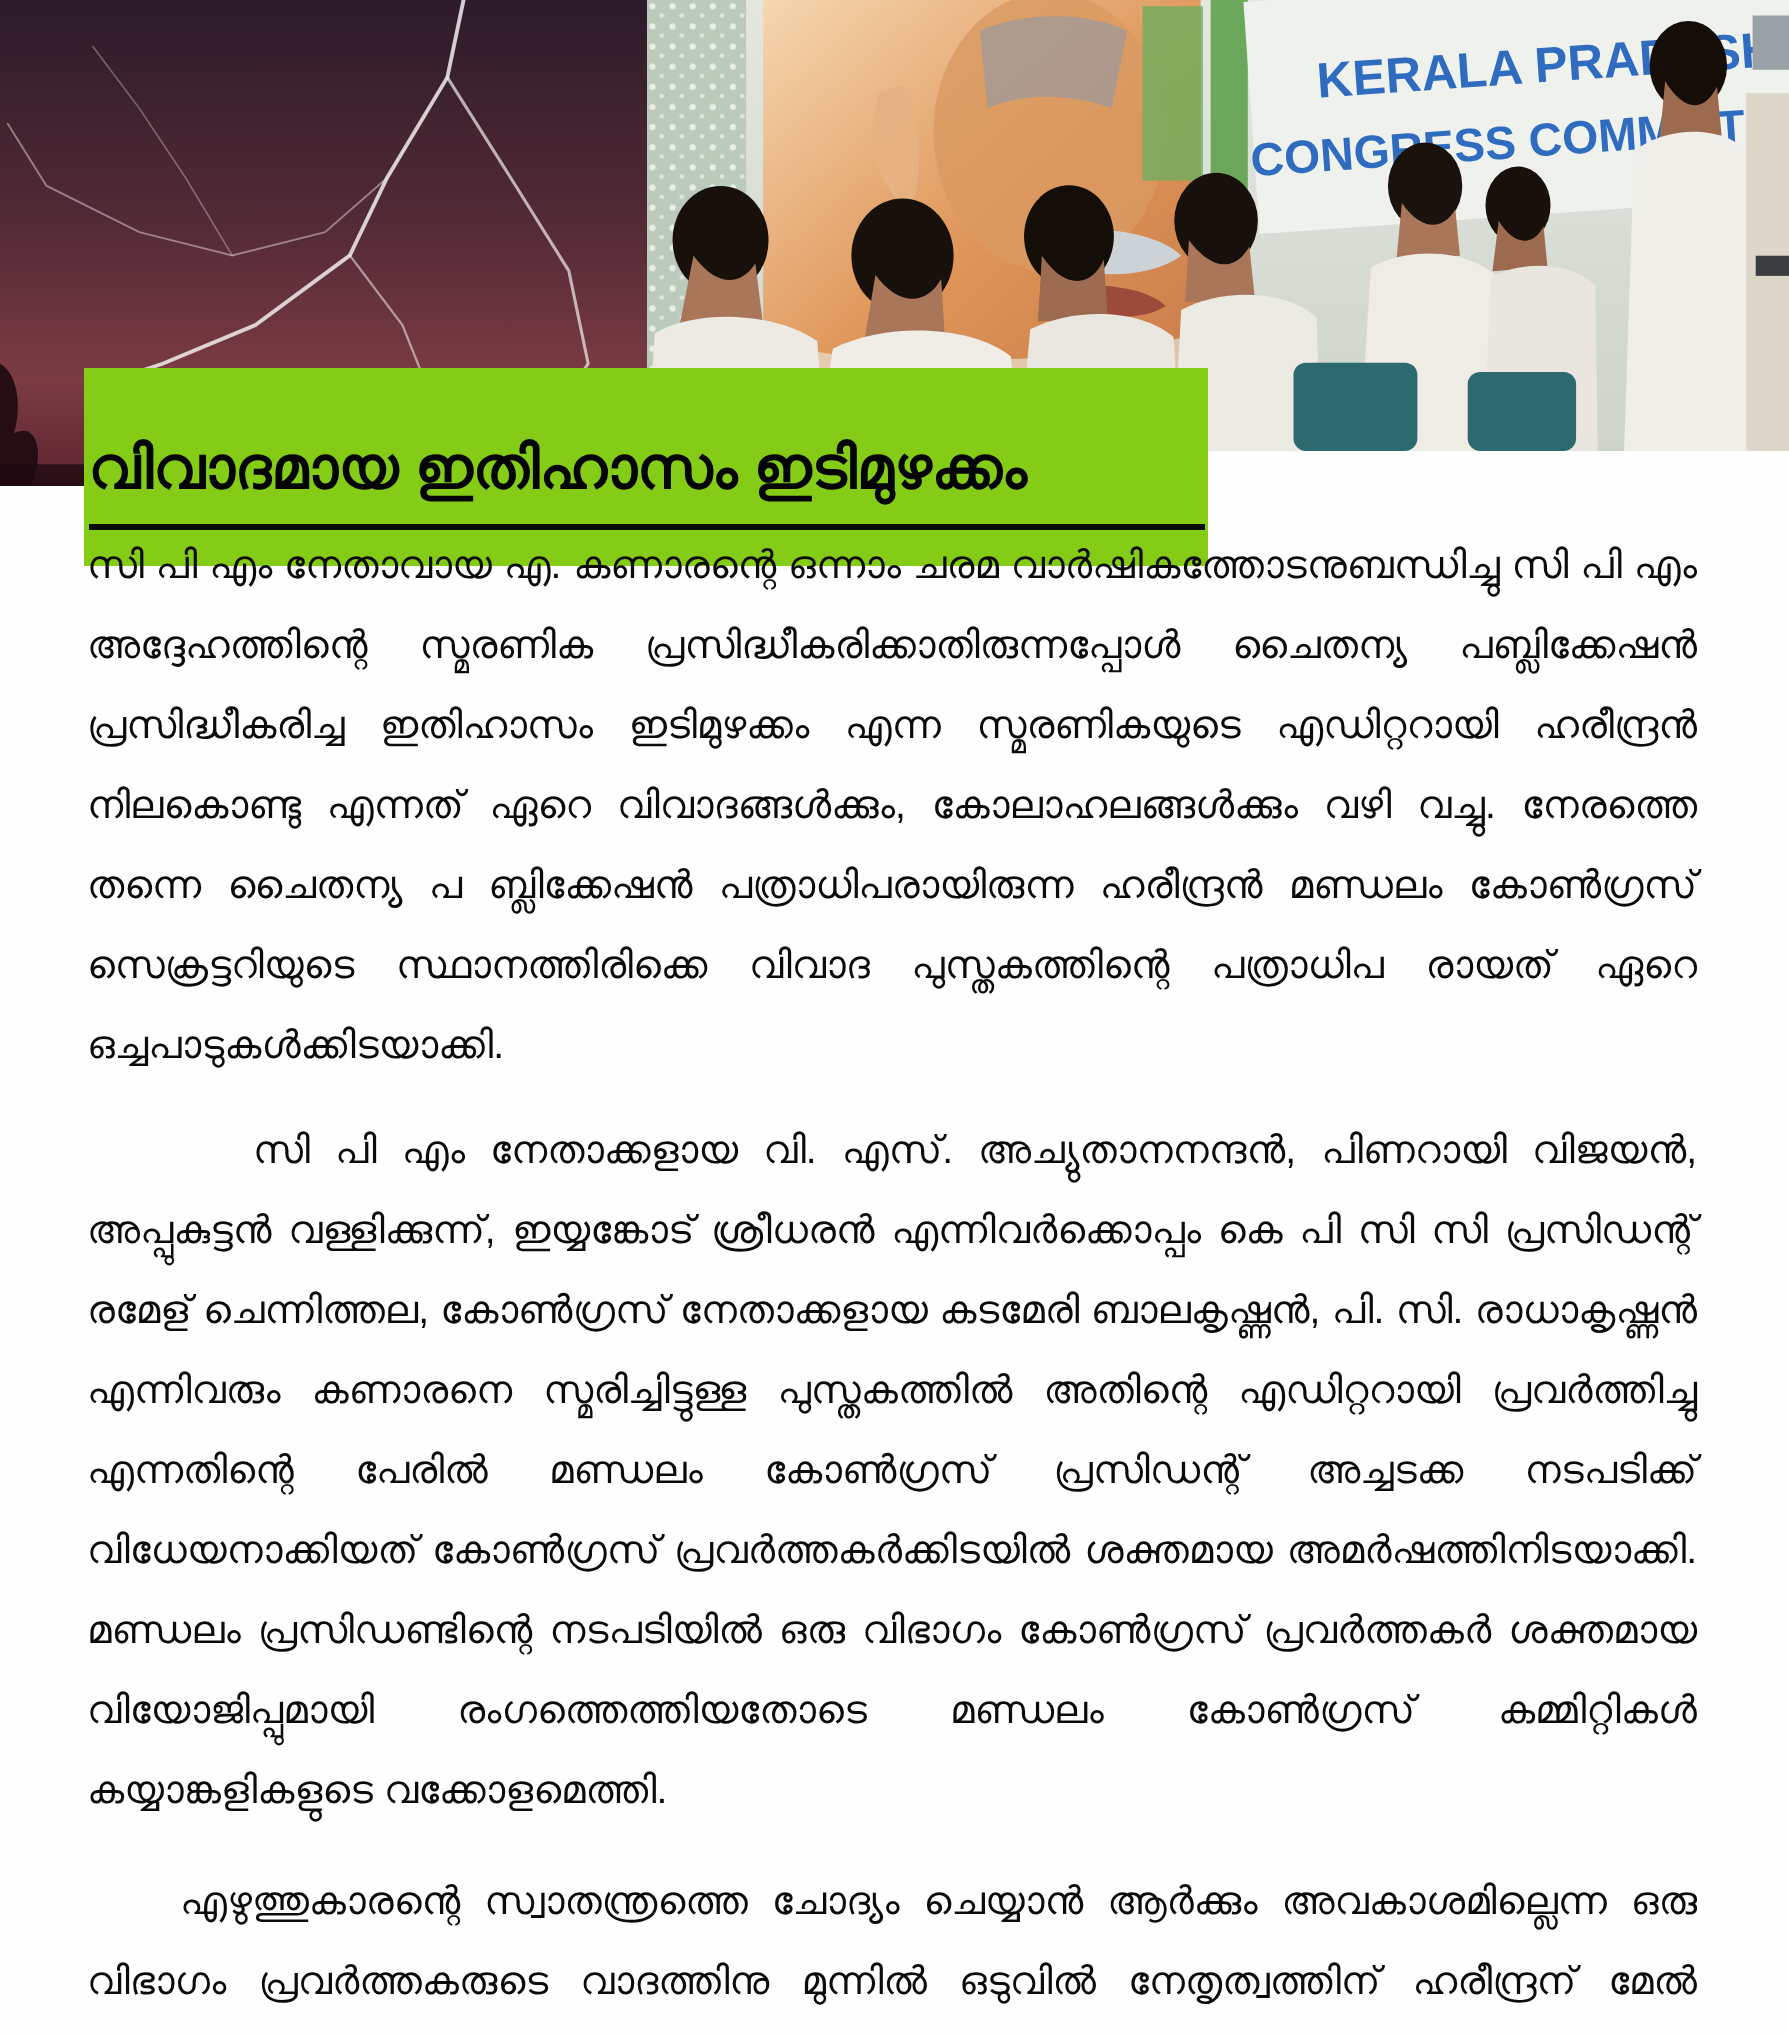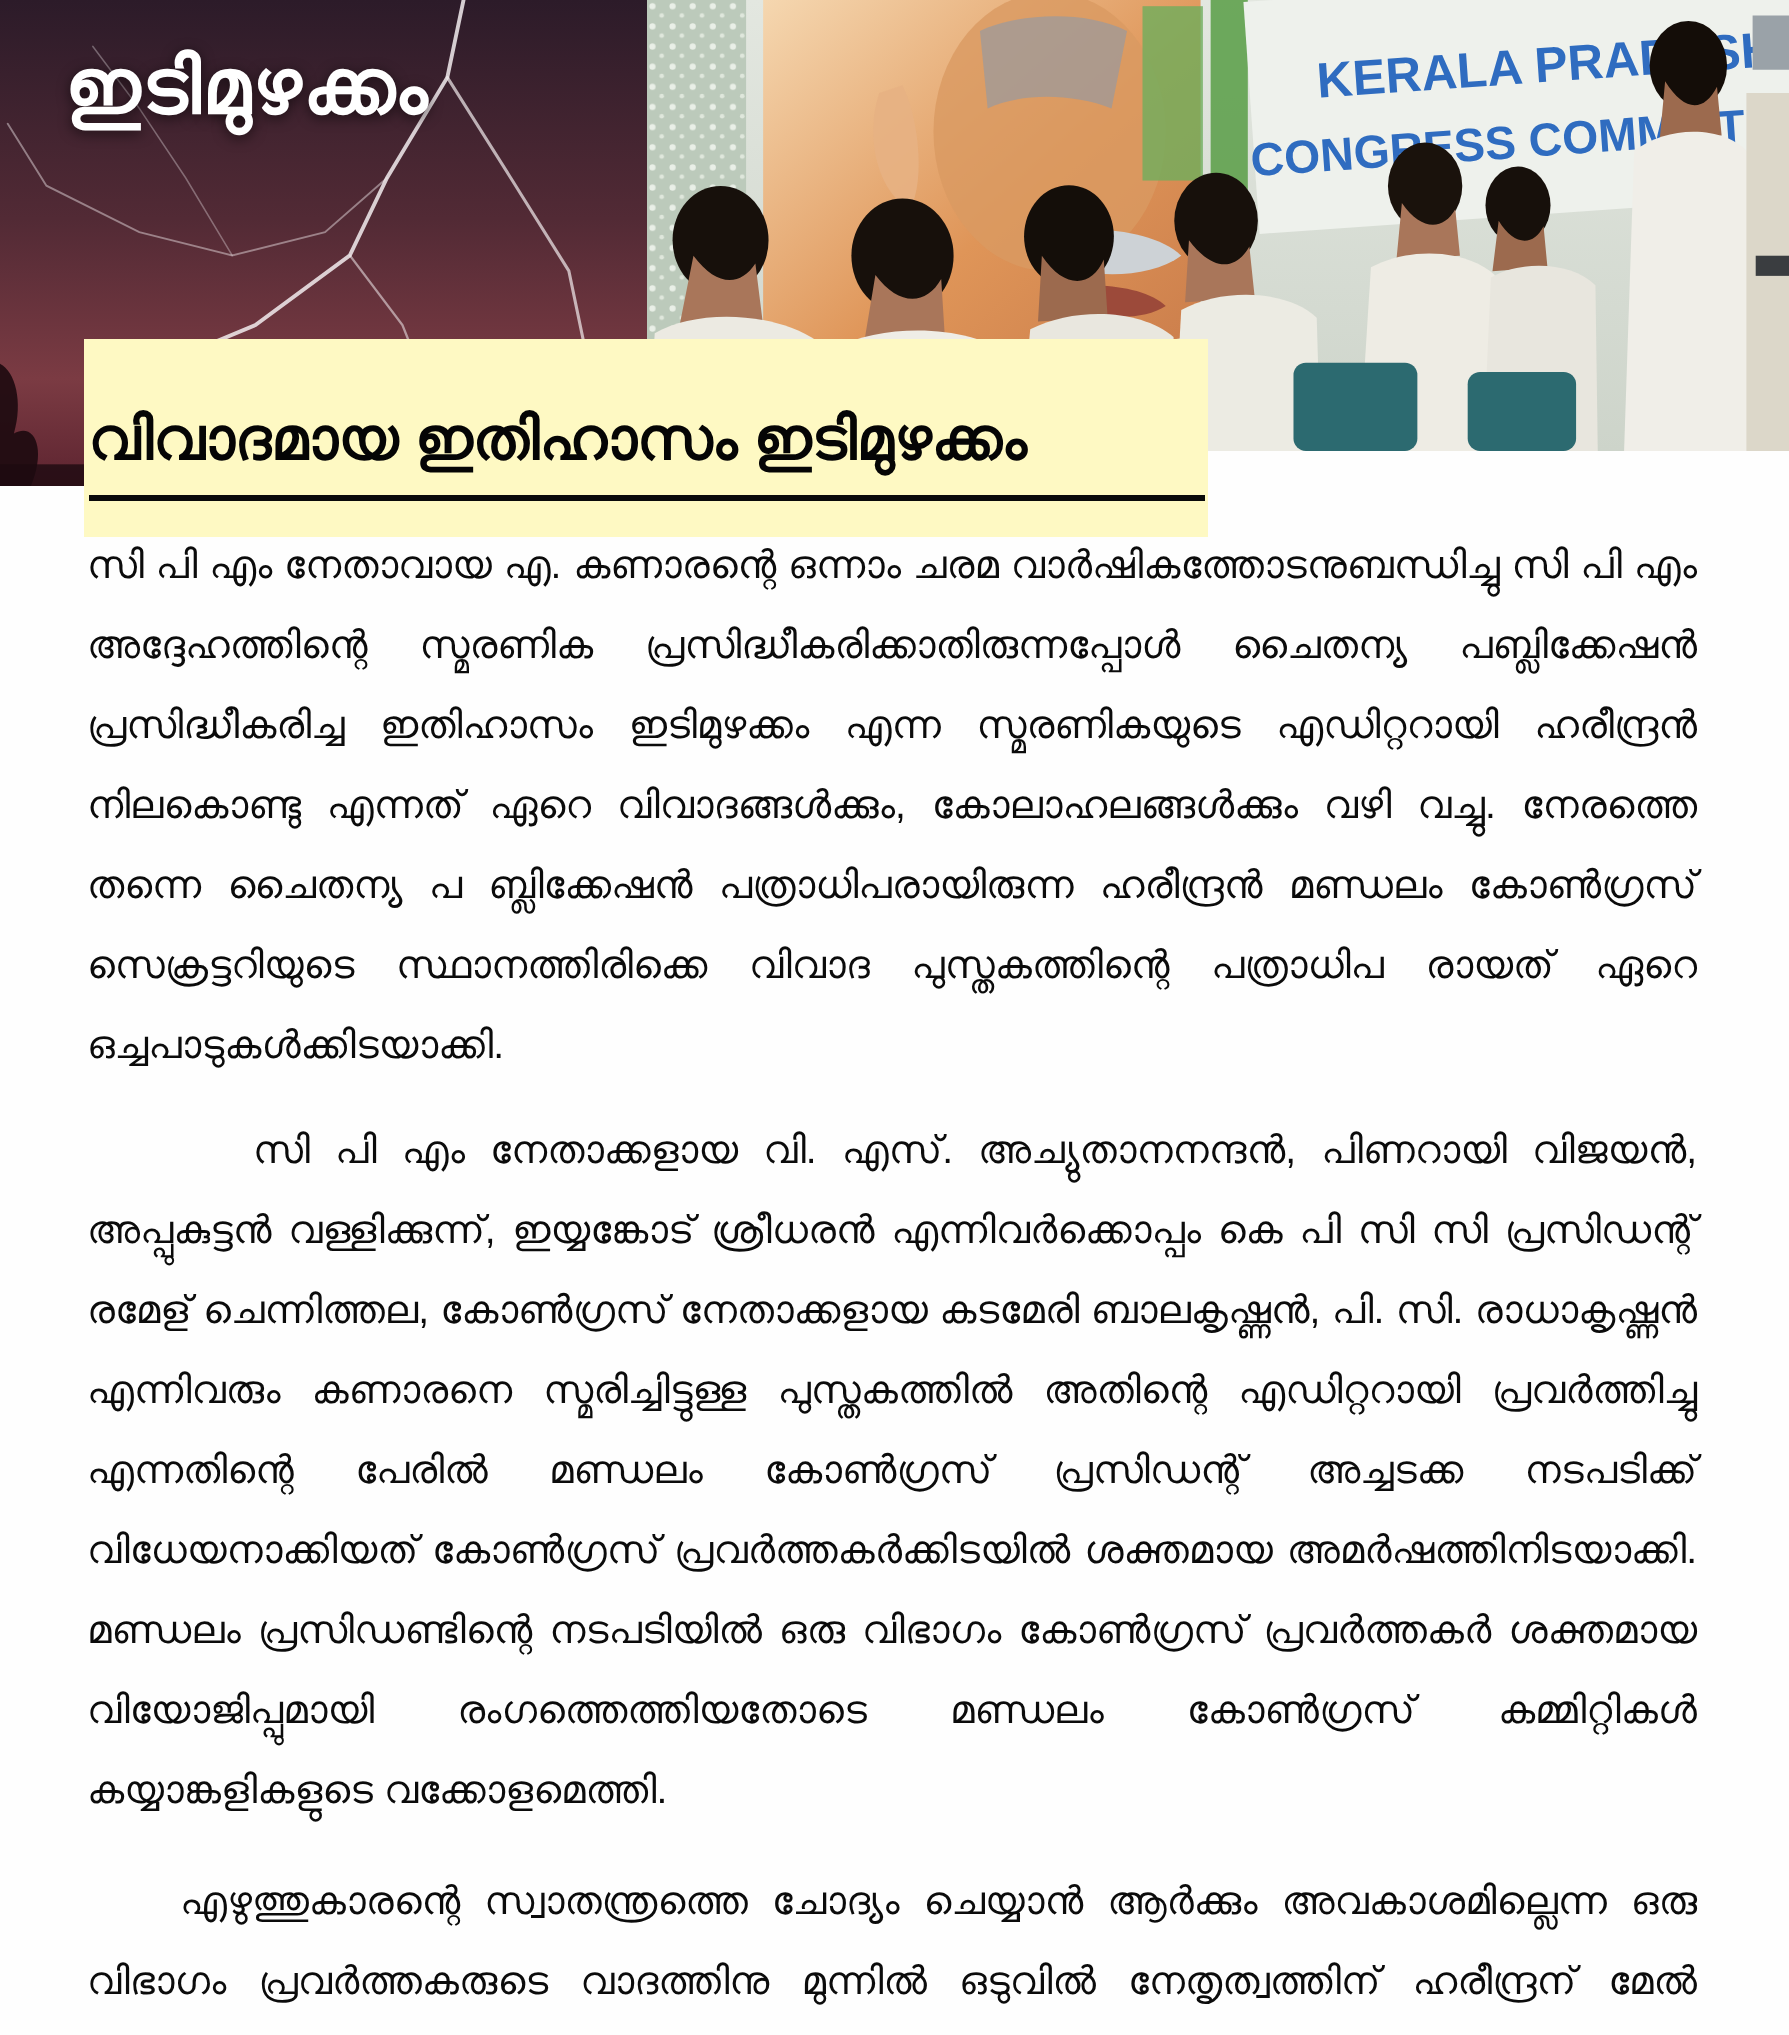--- a/index.html
+++ b/index.html
@@ -19,23 +19,23 @@
   .poster-title {
     position:absolute; left:65px; top:29px;
     color:#ffffff; font-weight:700; font-size:77px; line-height:1.5;
     letter-spacing:1.5px; text-shadow:0 3.1px 12.4px rgba(0,0,0,0.6);
     white-space:nowrap;
   }
   .photo-wrap { position:absolute; left:647px; top:0; width:1142px; height:451px; }
   .photo-wrap svg { display:block; width:100%; height:100%; }
   
   .headline-box {
-    position:absolute; left:84px; top:339px;
+    position:absolute; left:84px; top:368px;
     width:1124px; height:198px;
-    background:#fef9c3;
+    background:#84cc16;
     box-sizing:border-box;
     padding:62px 3.1px 0 4.6px;
   }
   .headline {
     display:block; margin:0;
     font-size:59px; font-weight:700; color:#050505;
     line-height:1.3;
     border-bottom:6.2px solid #0a0a0a;
     padding-bottom:17px;
     white-space:nowrap; overflow:visible;
@@ -77,21 +77,20 @@
           <polyline points="452,330 520,420 560,520 640,585" stroke-width="3" opacity="0.55"></polyline>
           <polyline points="120,60 180,140 240,230 300,330" stroke-width="2" opacity="0.35"></polyline>
         </g>
         <g fill="#1d0a10">
           <path d="M0,628 L0,470 C20,480 30,520 18,560 C45,545 60,580 40,628 Z" opacity="0.9"></path>
           <path d="M680,628 C690,560 720,540 740,500 C750,540 780,550 770,590 C800,580 820,600 836,590 L836,628 Z" opacity="0.85"></path>
           <rect x="0" y="600" width="836" height="28" opacity="0.8"></rect>
         </g>
       </svg>
       <div class="poster-title">
-        <div>ഇടിമുഴക്കം</div>
       </div>
     </div>
 
     <div class="photo-wrap">
       <svg viewBox="0 0 1475 582" preserveAspectRatio="none">
         <defs>
           <linearGradient id="wall" x1="0" y1="0" x2="0" y2="1">
             <stop offset="0" stop-color="#e3e7e0"></stop>
             <stop offset="1" stop-color="#cdd4ca"></stop>
           </linearGradient>

